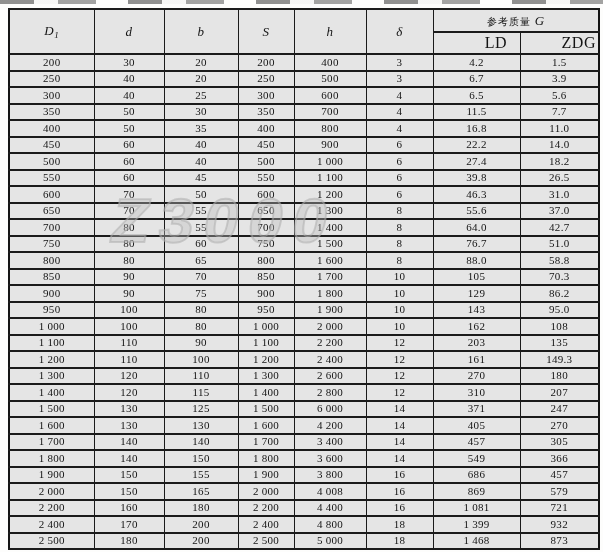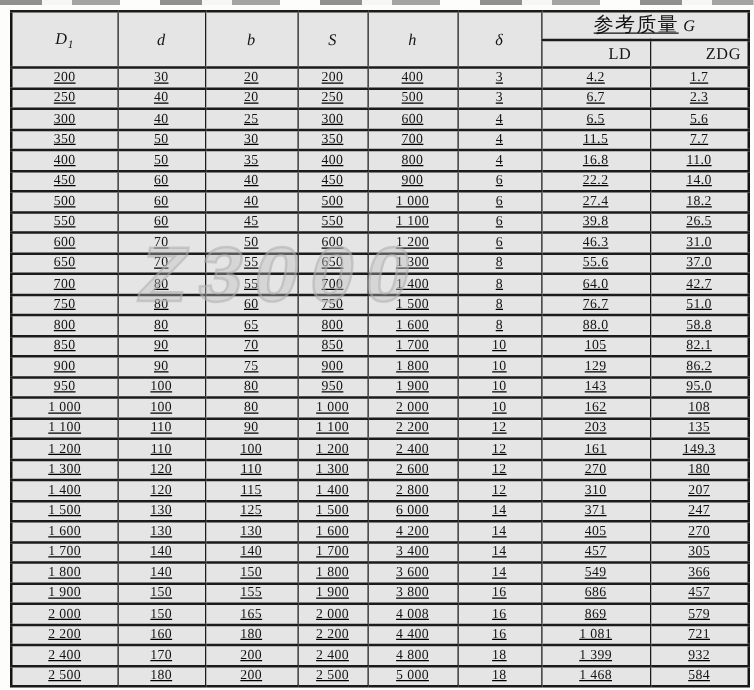--- a/index.html
+++ b/index.html
@@ -42,36 +42,35 @@
   thead th {
     font-size: 13px;
     font-weight: normal;
     font-style: italic;
     letter-spacing: .5px;
   }
   thead tr.hr-top { height: 23px; }
   thead tr.hr-sub { height: 22px; }
   thead th .cjk {
     font-style: normal;
-    font-size: 16px;
+    font-size: 10px;
     letter-spacing: 1px;
-    text-decoration: underline;
   }
   thead th.upright {
     font-style: normal;
-    font-size: 13px;
+    font-size: 16px;
     letter-spacing: .5px;
     padding-left: 39px;
   }
   thead th sub {
     font-size: 9px;
     font-style: italic;
     vertical-align: -3px;
   }
-  tbody tr { height: 16.5px; text-decoration: underline; }
+  tbody tr { height: 16.5px; }
   tbody td {
     font-size: 11px;
     line-height: 1;
     letter-spacing: .3px;
   }
   
   .watermark {
     position: absolute;
     left: 112px;
     top: 186px;
@@ -142,31 +141,31 @@
     </thead>
     <tbody>
         <tr>
           <td>200</td>
           <td>30</td>
           <td>20</td>
           <td>200</td>
           <td>400</td>
           <td>3</td>
           <td>4.2</td>
-          <td>1.7</td>
+          <td>1.5</td>
         </tr>
         <tr>
           <td>250</td>
           <td>40</td>
           <td>20</td>
           <td>250</td>
           <td>500</td>
           <td>3</td>
           <td>6.7</td>
-          <td>2.3</td>
+          <td>3.9</td>
         </tr>
         <tr>
           <td>300</td>
           <td>40</td>
           <td>25</td>
           <td>300</td>
           <td>600</td>
           <td>4</td>
           <td>6.5</td>
           <td>5.6</td>
@@ -272,21 +271,21 @@
           <td>58.8</td>
         </tr>
         <tr>
           <td>850</td>
           <td>90</td>
           <td>70</td>
           <td>850</td>
           <td>1 700</td>
           <td>10</td>
           <td>105</td>
-          <td>82.1</td>
+          <td>70.3</td>
         </tr>
         <tr>
           <td>900</td>
           <td>90</td>
           <td>75</td>
           <td>900</td>
           <td>1 800</td>
           <td>10</td>
           <td>129</td>
           <td>86.2</td>
@@ -432,18 +431,18 @@
           <td>932</td>
         </tr>
         <tr>
           <td>2 500</td>
           <td>180</td>
           <td>200</td>
           <td>2 500</td>
           <td>5 000</td>
           <td>18</td>
           <td>1 468</td>
-          <td>584</td>
+          <td>873</td>
         </tr>
       </tbody>
   </table>
 
 </div>
 
 </body></html>

